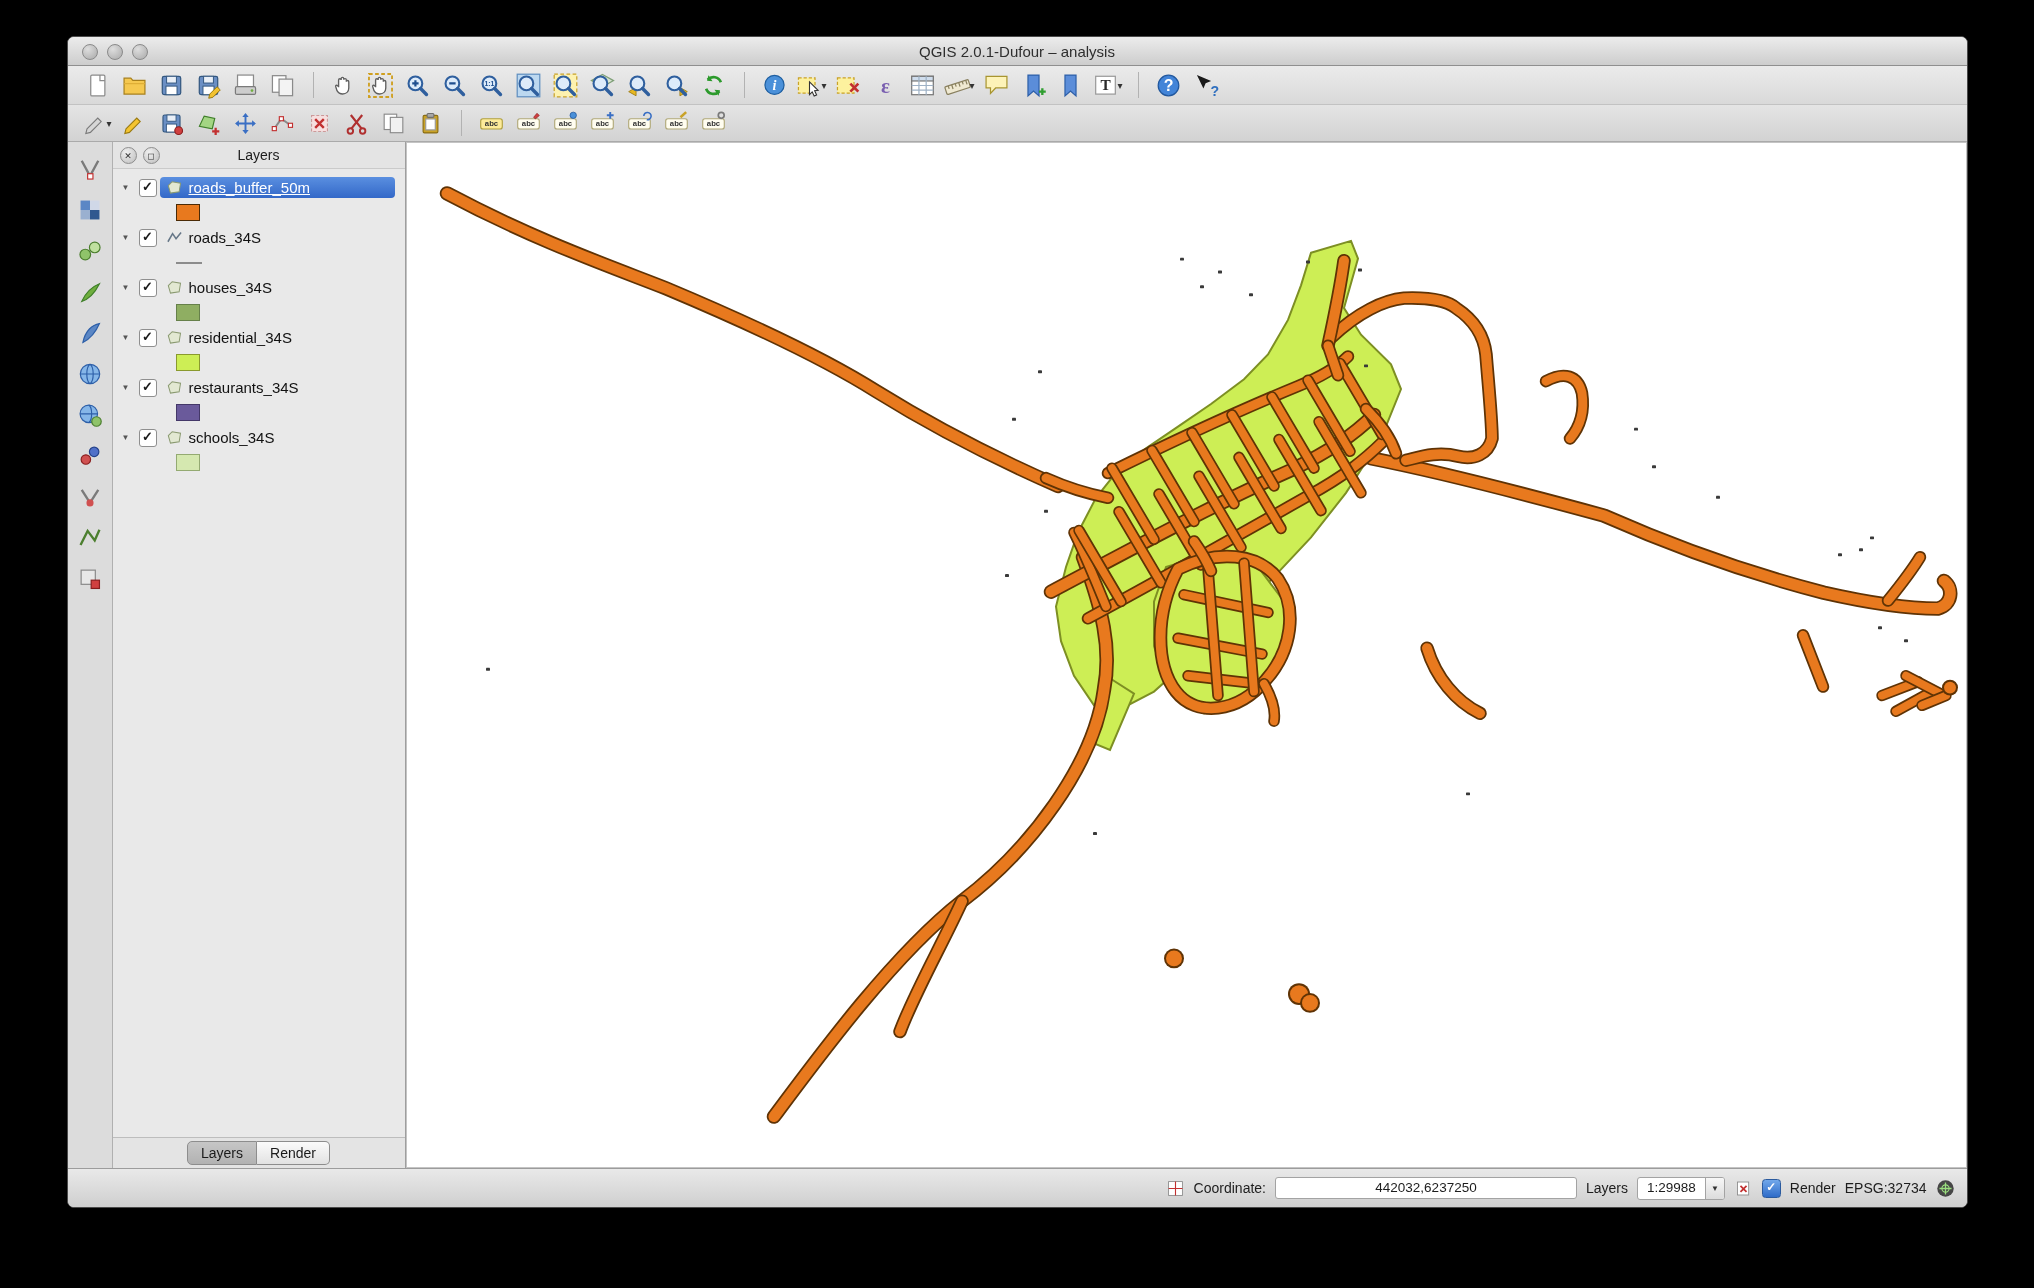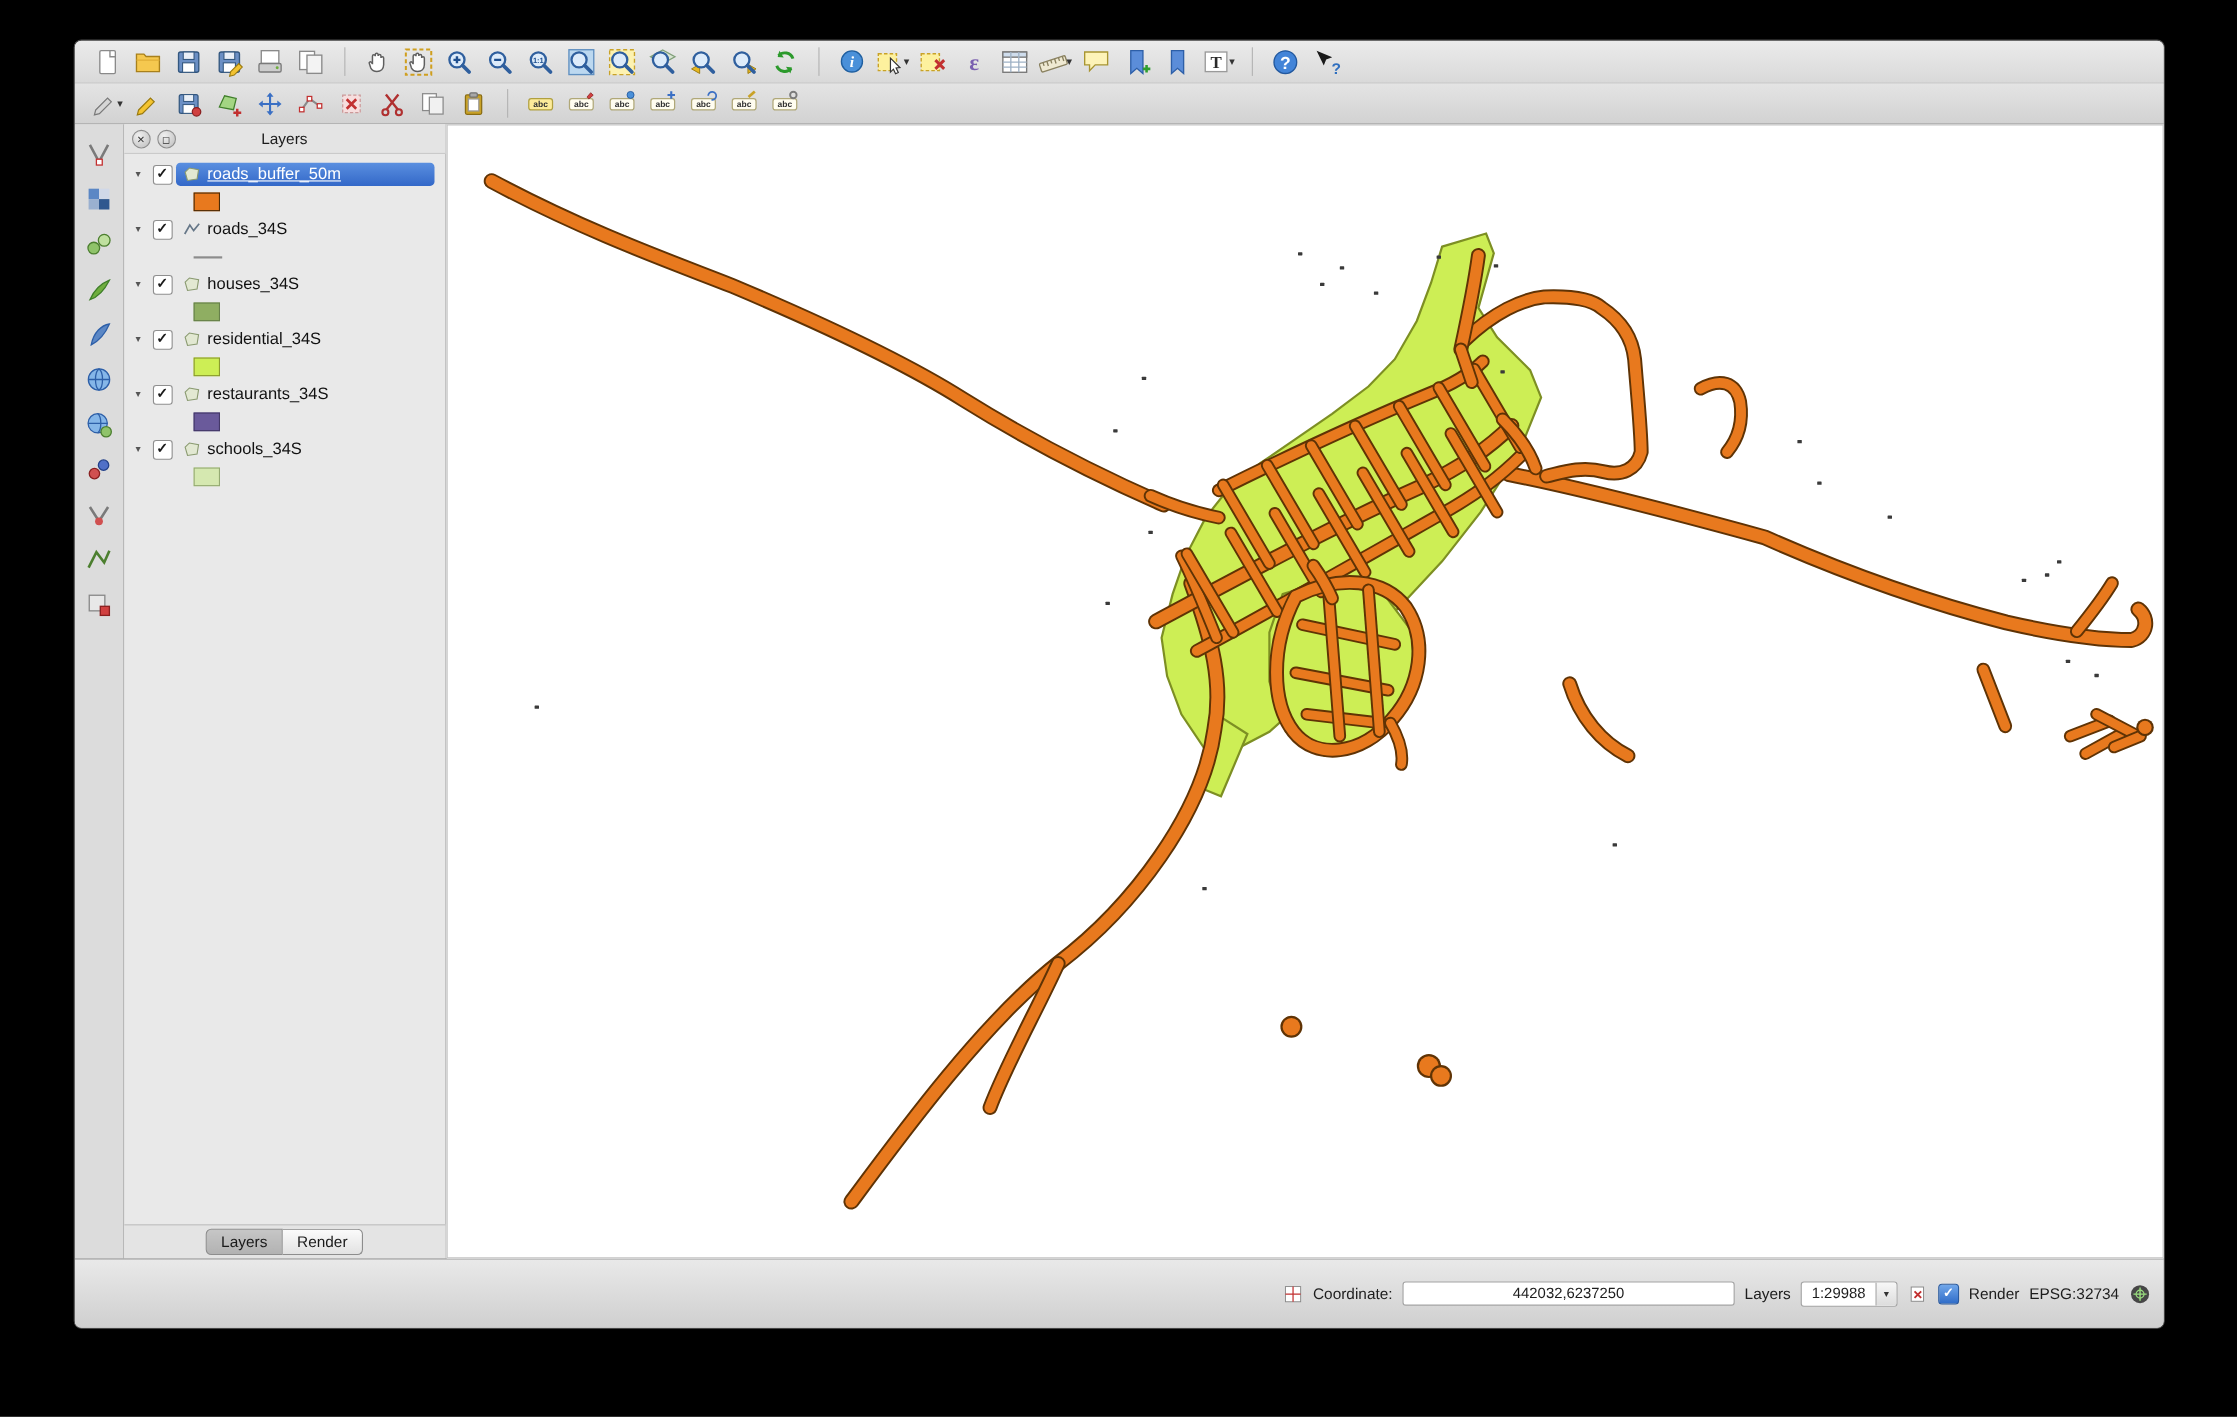--- a/index.html
+++ b/index.html
@@ -44,38 +44,46 @@
   .swatch{width:22px;height:15px;border:1px solid #222}
   .swatch-line{width:26px;border-top:2px solid #777}
   .ptabs{height:30px;flex:none;display:flex;align-items:center;justify-content:center;background:#e4e4e4;border-top:1px solid #bdbdbd}
   .tab{padding:3px 13px;font-size:14px;color:#1a1a1a;border:1px solid #8d8d8d;background:linear-gradient(#fbfbfb,#e2e2e2)}
   .tab:first-of-type{border-radius:5px 0 0 5px}
   .tab:last-of-type{border-radius:0 5px 5px 0;border-left:none}
   .tab.active{background:linear-gradient(#c6c6c6,#b2b2b2)}
   .map{flex:1;background:#fff;position:relative;min-width:0;box-shadow:inset 0 0 0 1px #c4c4c4}
   .map svg{position:absolute;inset:0;width:100%;height:100%}
   .statusbar{height:30px;flex:none;background:linear-gradient(#e9e9e9,#cfcfcf);border-top:1px solid #9c9c9c;
-             display:flex;align-items:center;gap:9px;padding:16px 12px;font-size:14px;color:#1d1d1d}
+             display:flex;align-items:center;gap:9px;padding:4px 12px;font-size:14px;color:#1d1d1d}
   .sbicon{width:19px;height:19px;flex:none}
   .sbicon svg{width:100%;height:100%;display:block}
   .mla{margin-left:auto}
   .coord-input{width:300px;height:20px;background:#fff;border:1px solid #a3a3a3;border-radius:3px;text-align:center;
                font-size:13.5px;line-height:20px}
   .scale-combo{display:flex;align-items:stretch;height:21px;border:1px solid #a3a3a3;border-radius:3px;background:#fff;overflow:hidden}
   .scale-text{padding:0 9px;font-size:13.5px;line-height:20px}
   .scale-dd{width:18px;border-left:1px solid #a3a3a3;background:linear-gradient(#f7f7f7,#dcdcdc);
             display:flex;align-items:center;justify-content:center;font-size:8px;color:#333}
   .sb-cb{width:17px;height:17px;flex:none;border-radius:3.5px;background:linear-gradient(#71a7ea,#2f6cc8);
          border:1px solid #2a5a9e;color:#fff;font-size:12px;font-weight:bold;text-align:center;line-height:15px}
 </style>
 </head>
 <body>
 
 <div class="window">
 
+  <div class="titlebar">
+    <div class="tl">
+      <span></span>
+      <span></span>
+      <span></span>
+    </div>
+    <div class="title">QGIS 2.0.1-Dufour – analysis</div>
+  </div>
 
   <div id="toolbar1" class="trow">
       <div class="tbtn">
         <svg viewBox="0 0 22 22" class="">
           <rect x="5.5" y="2.5" width="11.5" height="17" rx="1" fill="#fff" stroke="#8a8a8a"></rect>
           <path d="M13 2.5 V7 h4" fill="none" stroke="#8a8a8a"></path>
         </svg>
       </div>
       <div class="tbtn">
         <svg viewBox="0 0 22 22" class="">

